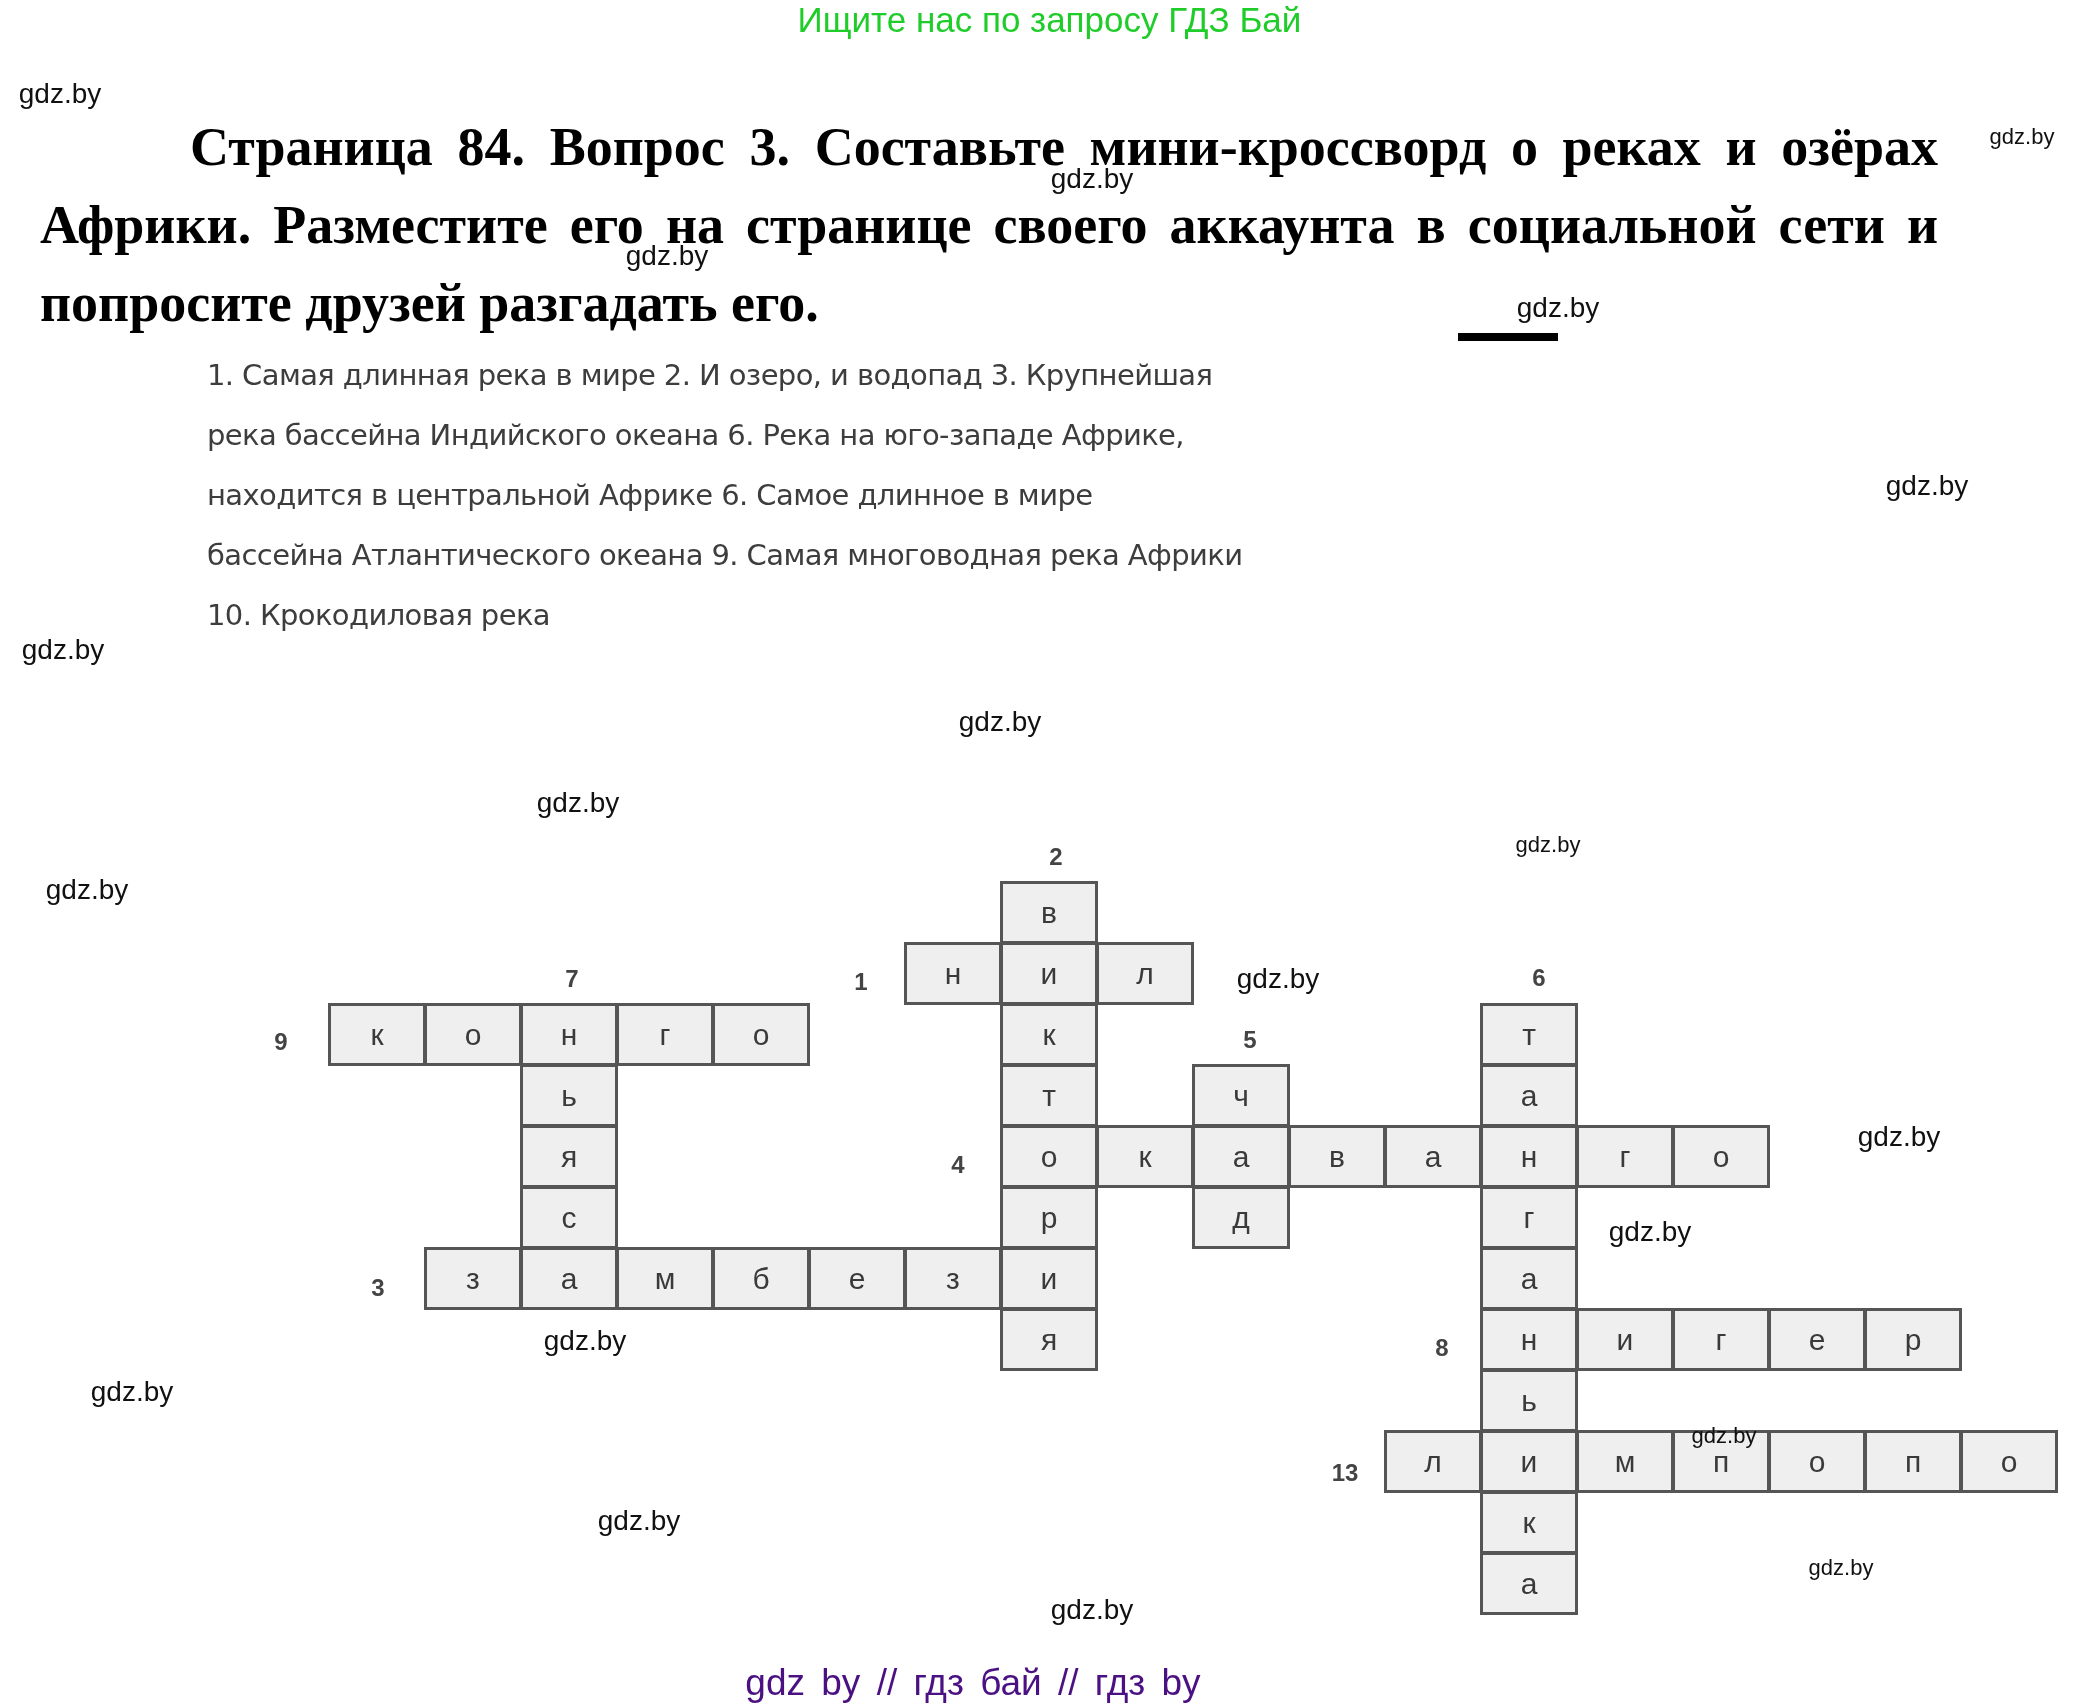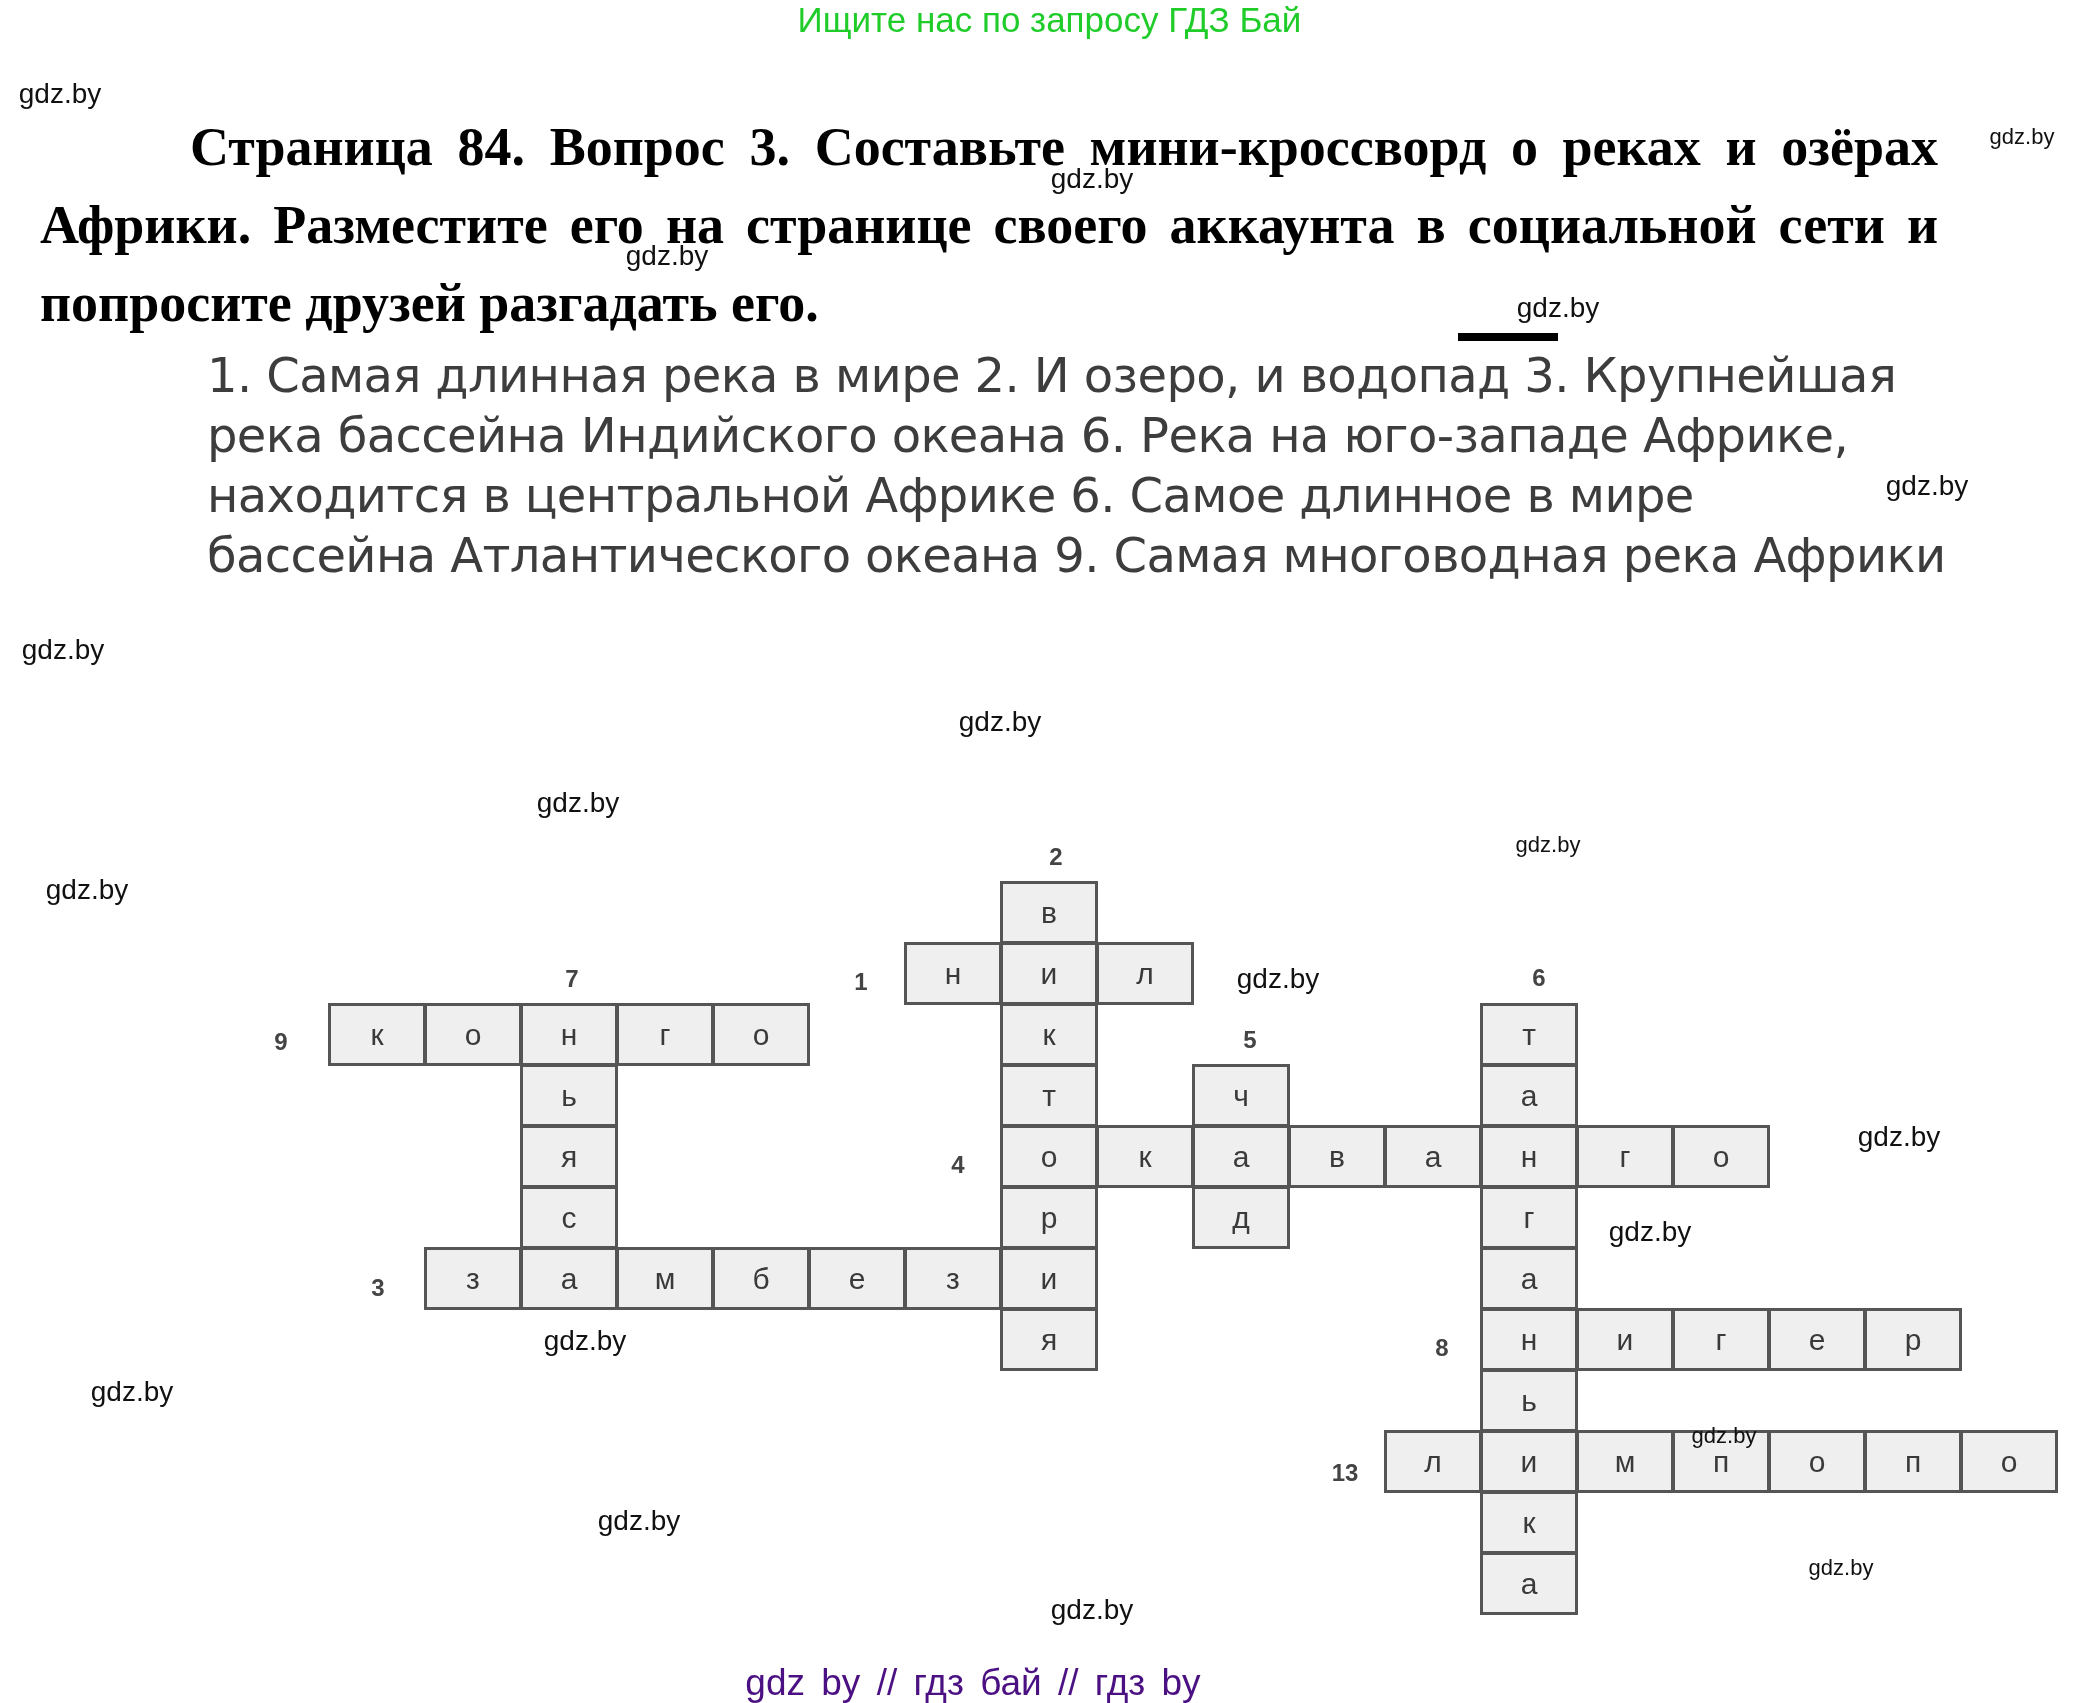--- a/index.html
+++ b/index.html
@@ -1,21 +1,21 @@
 <!DOCTYPE html>
 <html><head>
 <meta charset="utf-8">
 <style>
   html, body { margin: 0; padding: 0; background: #ffffff; }
   body { width: 2099px; height: 1703px; position: relative; overflow: hidden; font-family: "Liberation Sans", sans-serif; }
   .abs { position: absolute; }
   .header-banner { left: 0; top: 0; width: 2099px; text-align: center; top: 0px; font-size: 35px; color: #1fcc2a; line-height: 40px; font-family: "Liberation Sans", sans-serif; }
   .title { left: 40px; top: 108px; width: 1898px; font-family: "Liberation Serif", serif; font-weight: bold; font-size: 54px; line-height: 78px; color: #000; text-align: justify; text-align-last: left; text-indent: 150px; }
   .black-bar { left: 1458px; top: 333px; width: 100px; height: 8px; background: #000; }
-  .clues { left: 207px; top: 345px; width: 1785px; font-family: "DejaVu Sans", sans-serif; font-size: 48px; line-height: 60px; color: #3d3d3d; letter-spacing: -0.6px; }
+  .clues { left: 207px; top: 345px; width: 1785px; font-family: "DejaVu Sans", sans-serif; font-size: 29px; line-height: 60px; color: #3d3d3d; letter-spacing: -0.6px; }
   .clue-line { white-space: nowrap; display: block; }
   .wm { font-family: "Liberation Sans", sans-serif; color: #111; font-size: 28px; line-height: 30px; white-space: nowrap; transform: translate(-50%, -50%); }
   .wm.small { font-size: 22px; }
   .cell { box-sizing: border-box; width: 98px; height: 63px; background: #efefef; border: 3px solid #555; display: flex; align-items: center; justify-content: center; font-family: "Liberation Sans", sans-serif; font-size: 30px; color: #3a3a3a; }
   .num { font-family: "Liberation Sans", sans-serif; font-weight: bold; font-size: 24px; color: #444; transform: translate(-50%, -50%); }
   .footer { left: 0; width: 1946px; top: 1663px; text-align: center; font-size: 37px; color: #4b1183; line-height: 40px; word-spacing: 6px; }
 </style>
 </head>
 <body>
 
@@ -23,20 +23,21 @@
 
 <div class="abs title">Страница 84. Вопрос 3. Составьте мини-кроссворд о реках и озёрах Африки. Разместите его на странице своего аккаунта в социальной сети и попросите друзей разгадать его.</div>
 
 <div class="abs black-bar"></div>
 
 <div class="abs clues">
   <span class="clue-line"> 1. Самая длинная река в мире  2. И озеро, и водопад   3. Крупнейшая</span>
   <span class="clue-line">река бассейна Индийского океана  6. Река на юго-западе Африке,</span>
   <span class="clue-line">находится в центральной Африке    6.  Самое длинное в мире</span>
   <span class="clue-line">бассейна Атлантического океана  9. Самая многоводная река Африки</span>
+  <span class="clue-line">10. Крокодиловая река</span>
 </div>
 
 <div id="crossword">
     <div class="abs cell" style="left: 904px; top: 942px;">н</div>
     <div class="abs cell" style="left: 1000px; top: 942px;">и</div>
     <div class="abs cell" style="left: 1096px; top: 942px;">л</div>
     <div class="abs cell" style="left: 1000px; top: 881px;">в</div>
     <div class="abs cell" style="left: 1000px; top: 1003px;">к</div>
     <div class="abs cell" style="left: 1000px; top: 1064px;">т</div>
     <div class="abs cell" style="left: 1000px; top: 1125px;">о</div>

